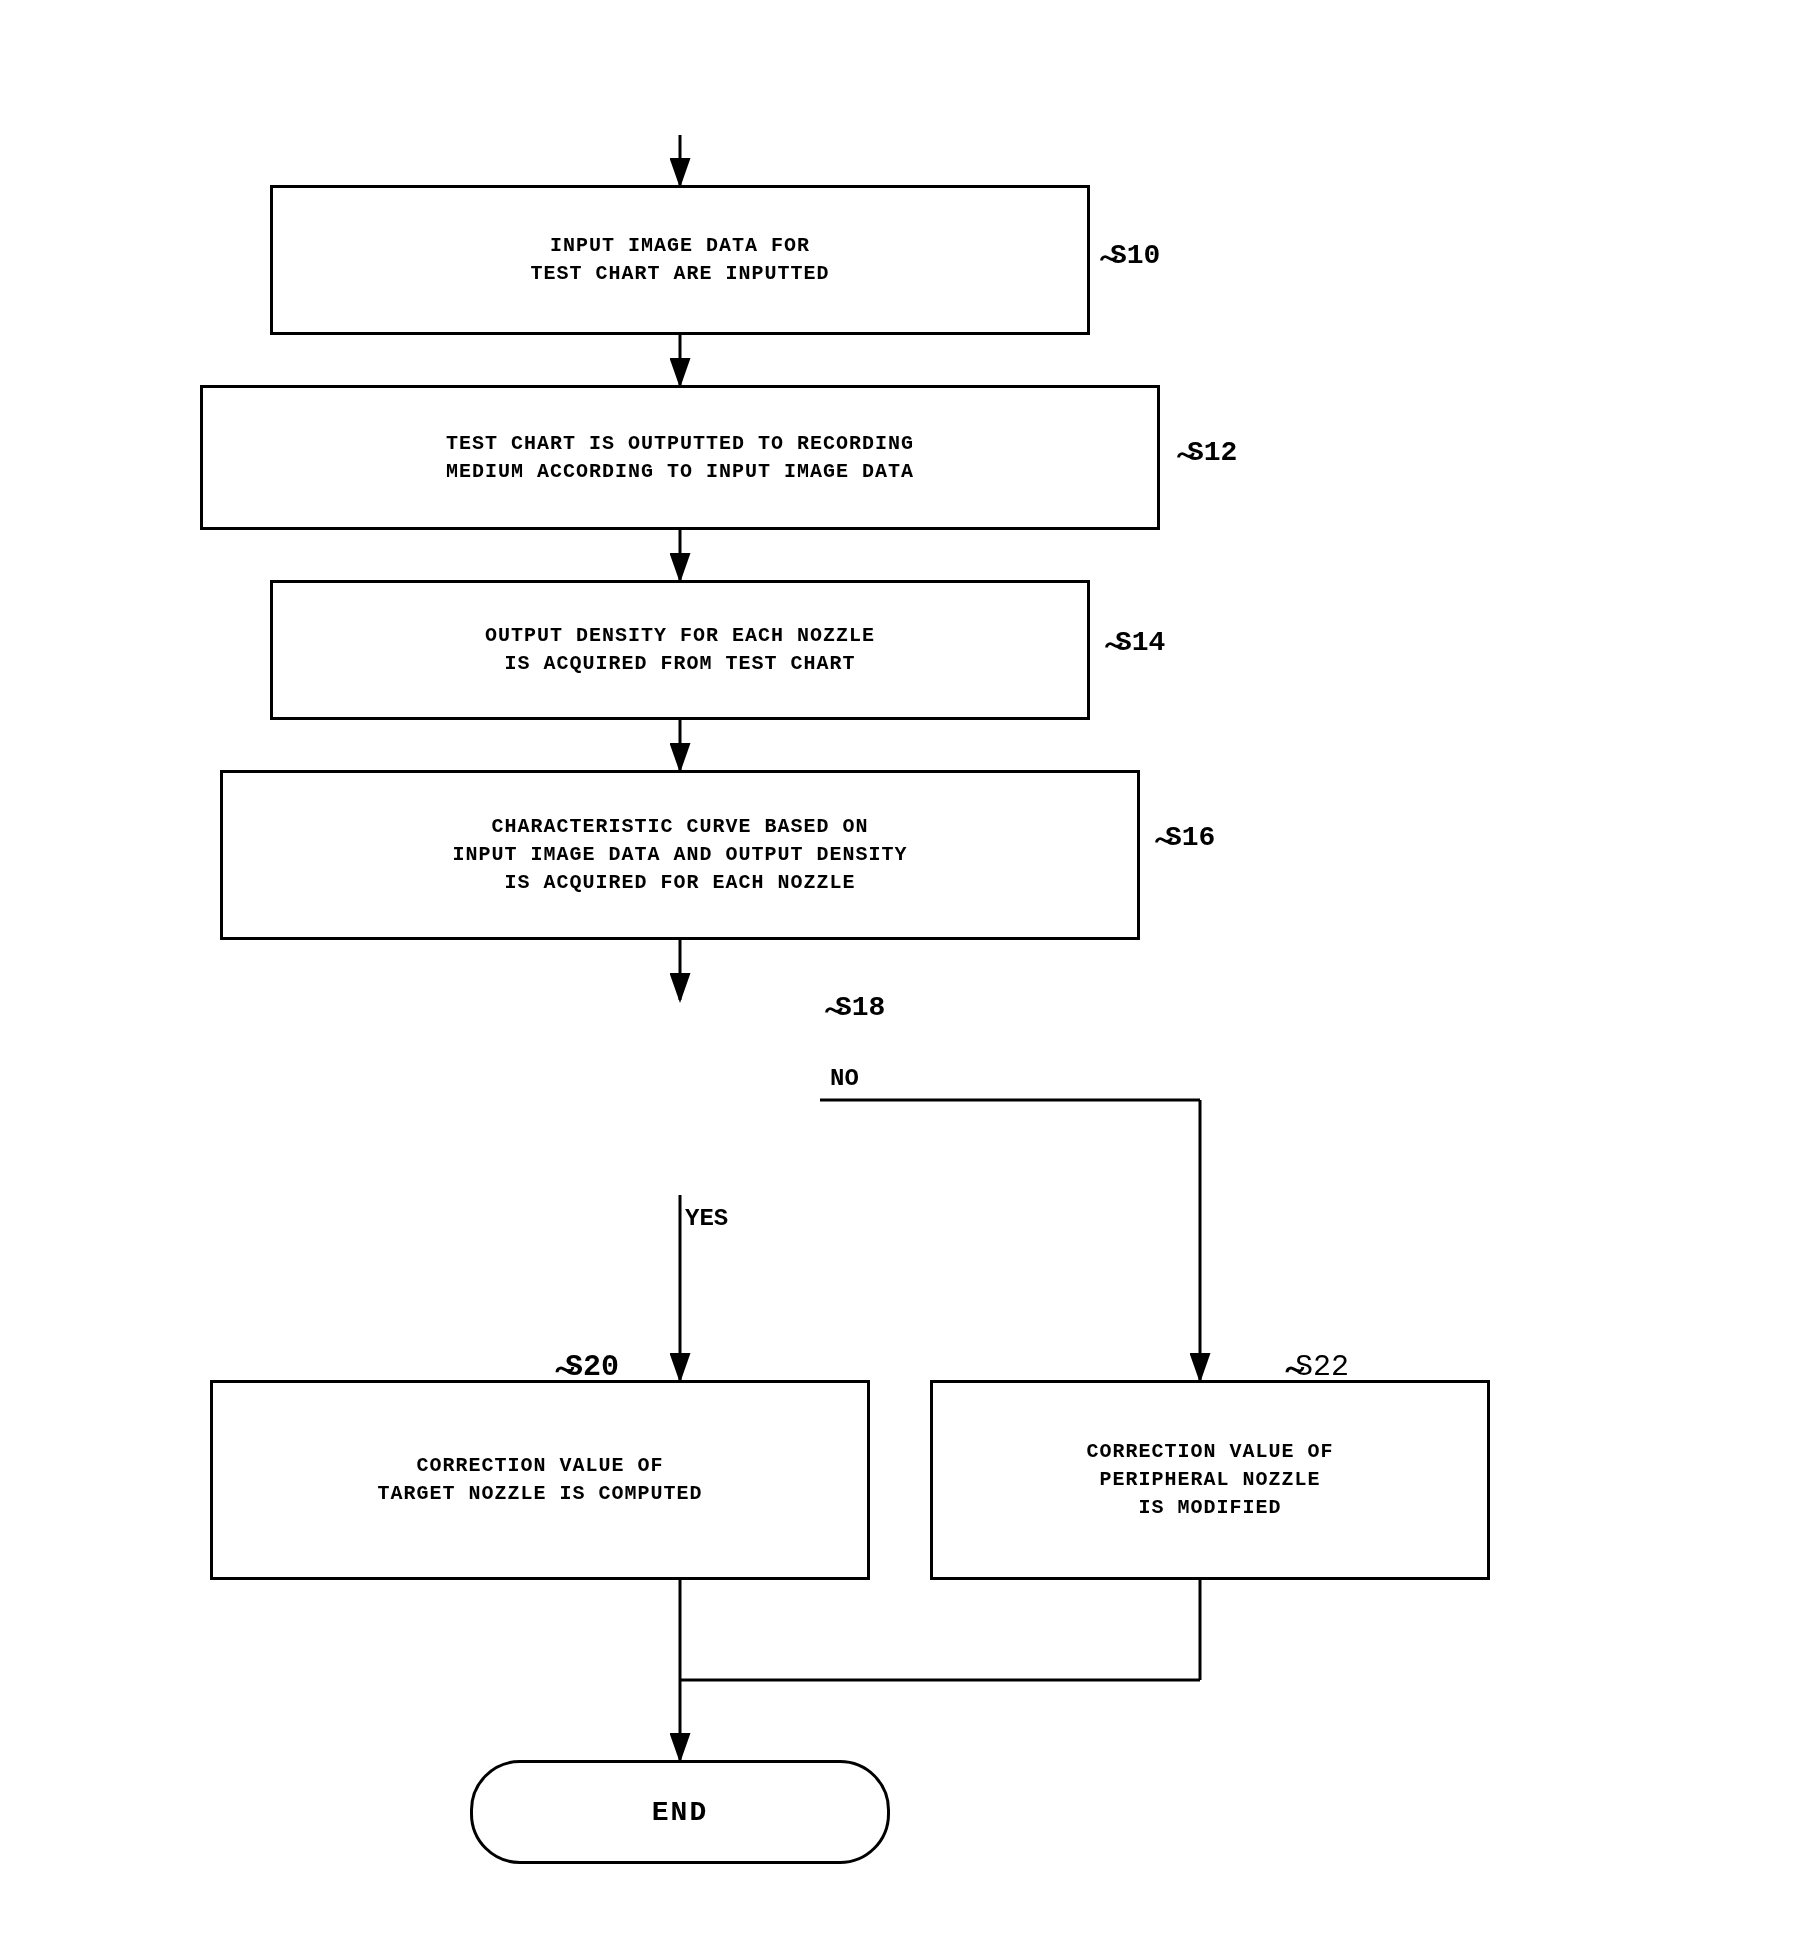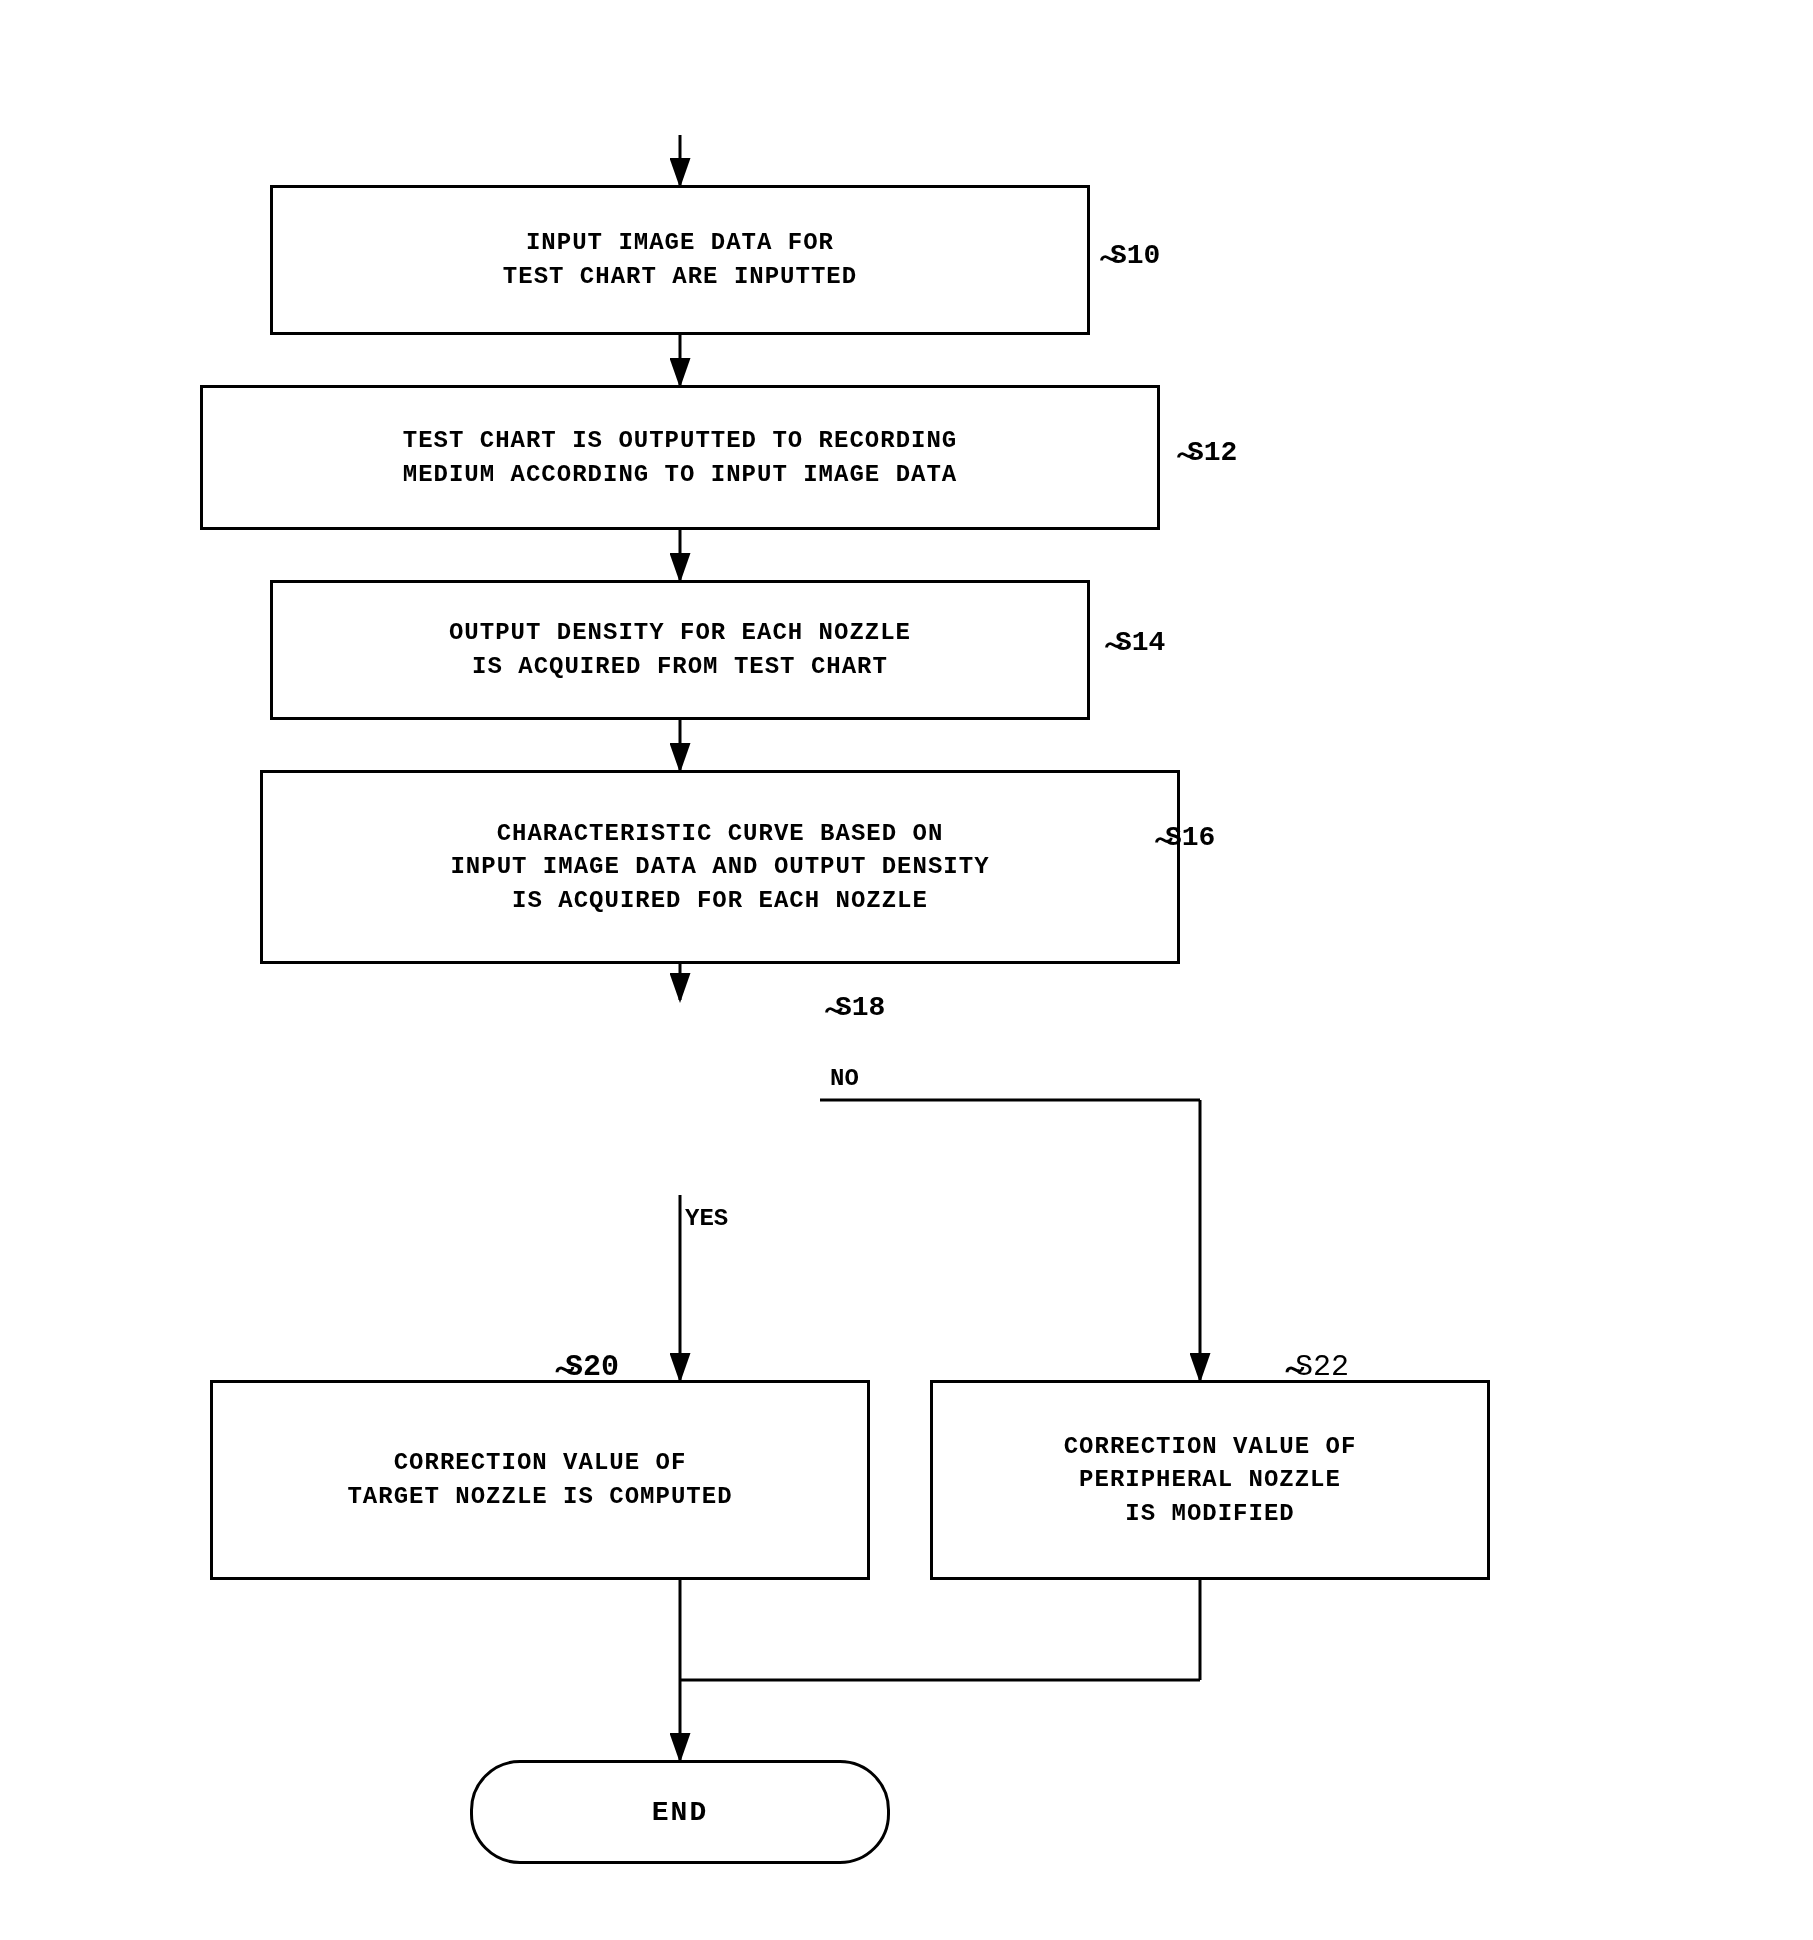--- a/index.html
+++ b/index.html
@@ -35,21 +35,21 @@
     }
 
     
     .node-rect {
       position: absolute;
       border: 3px solid #000;
       display: flex;
       align-items: center;
       justify-content: center;
       text-align: center;
-      font-size: 24px;
+      font-size: 20px;
       font-weight: bold;
       letter-spacing: 1px;
       line-height: 1.4;
       background: #fff;
       padding: 10px 20px;
     }
 
     
     .node-diamond {
       position: absolute;
@@ -150,21 +150,21 @@
   <div style="position:absolute; left:1172px; top:435px; font-size:28px; font-weight:bold;">～</div>
   <div class="step-label" style="left: 1187px; top: 437px;">S12</div>
 
   <div class="node-rect" style="left: 270px; top: 580px; width: 820px; height: 140px;">
     <span style="white-space: pre-line;">OUTPUT DENSITY FOR EACH NOZZLE
 IS ACQUIRED FROM TEST CHART</span>
   </div>
   <div style="position:absolute; left:1100px; top:625px; font-size:28px; font-weight:bold;">～</div>
   <div class="step-label" style="left: 1115px; top: 627px;">S14</div>
 
-  <div class="node-rect" style="left: 220px; top: 770px; width: 920px; height: 194px; margin-left: 40px;">
+  <div class="node-rect" style="left: 220px; top: 770px; width: 920px; height: 170px;">
     <span style="white-space: pre-line;">CHARACTERISTIC CURVE BASED ON
 INPUT IMAGE DATA AND OUTPUT DENSITY
 IS ACQUIRED FOR EACH NOZZLE</span>
   </div>
   <div style="position:absolute; left:1150px; top:820px; font-size:28px; font-weight:bold;">～</div>
   <div class="step-label" style="left: 1165px; top: 822px;">S16</div>
 
 
   <div style="position:absolute; left:820px; top:990px; font-size:28px; font-weight:bold;">～</div>
   <div class="step-label" style="left: 835px; top: 992px;">S18</div>

